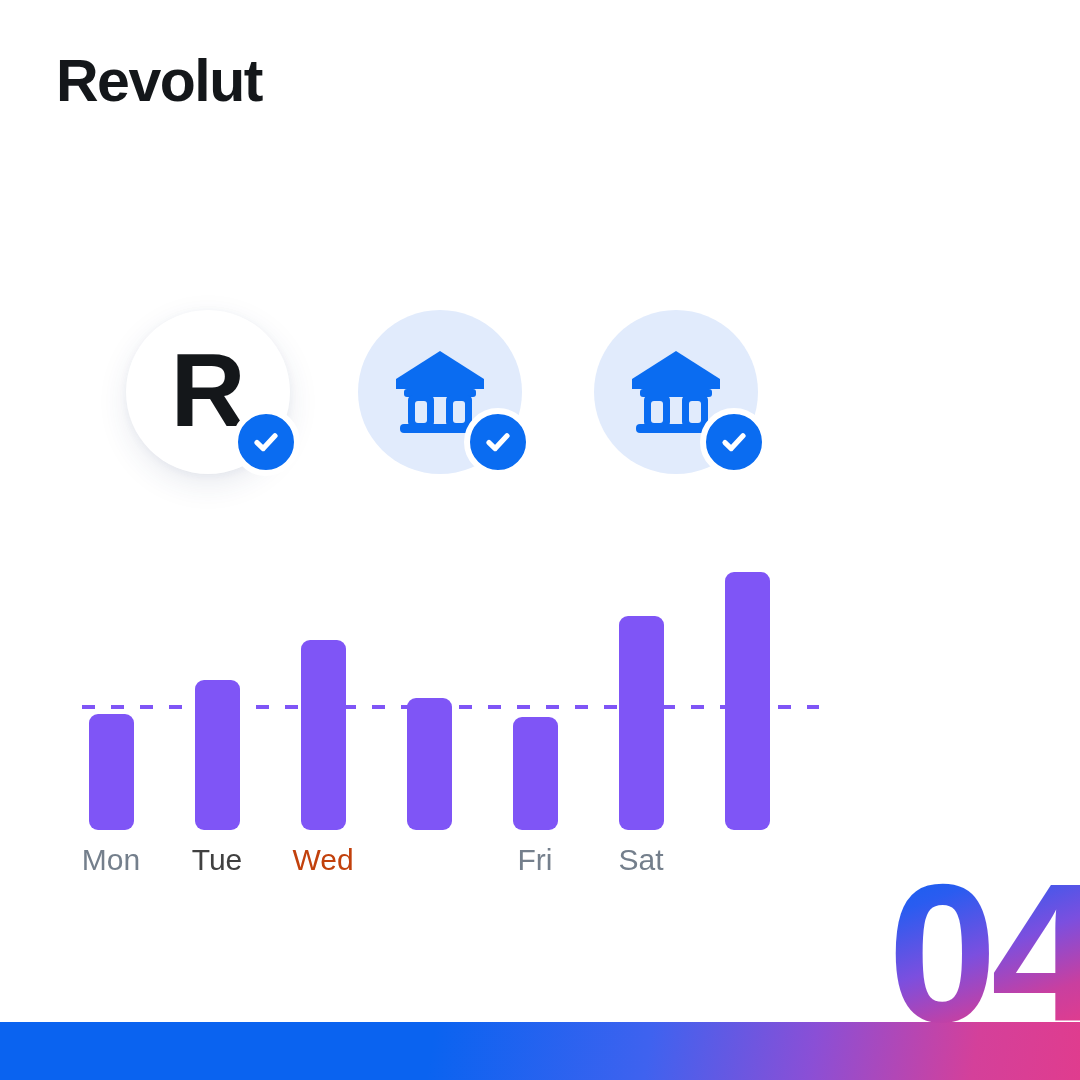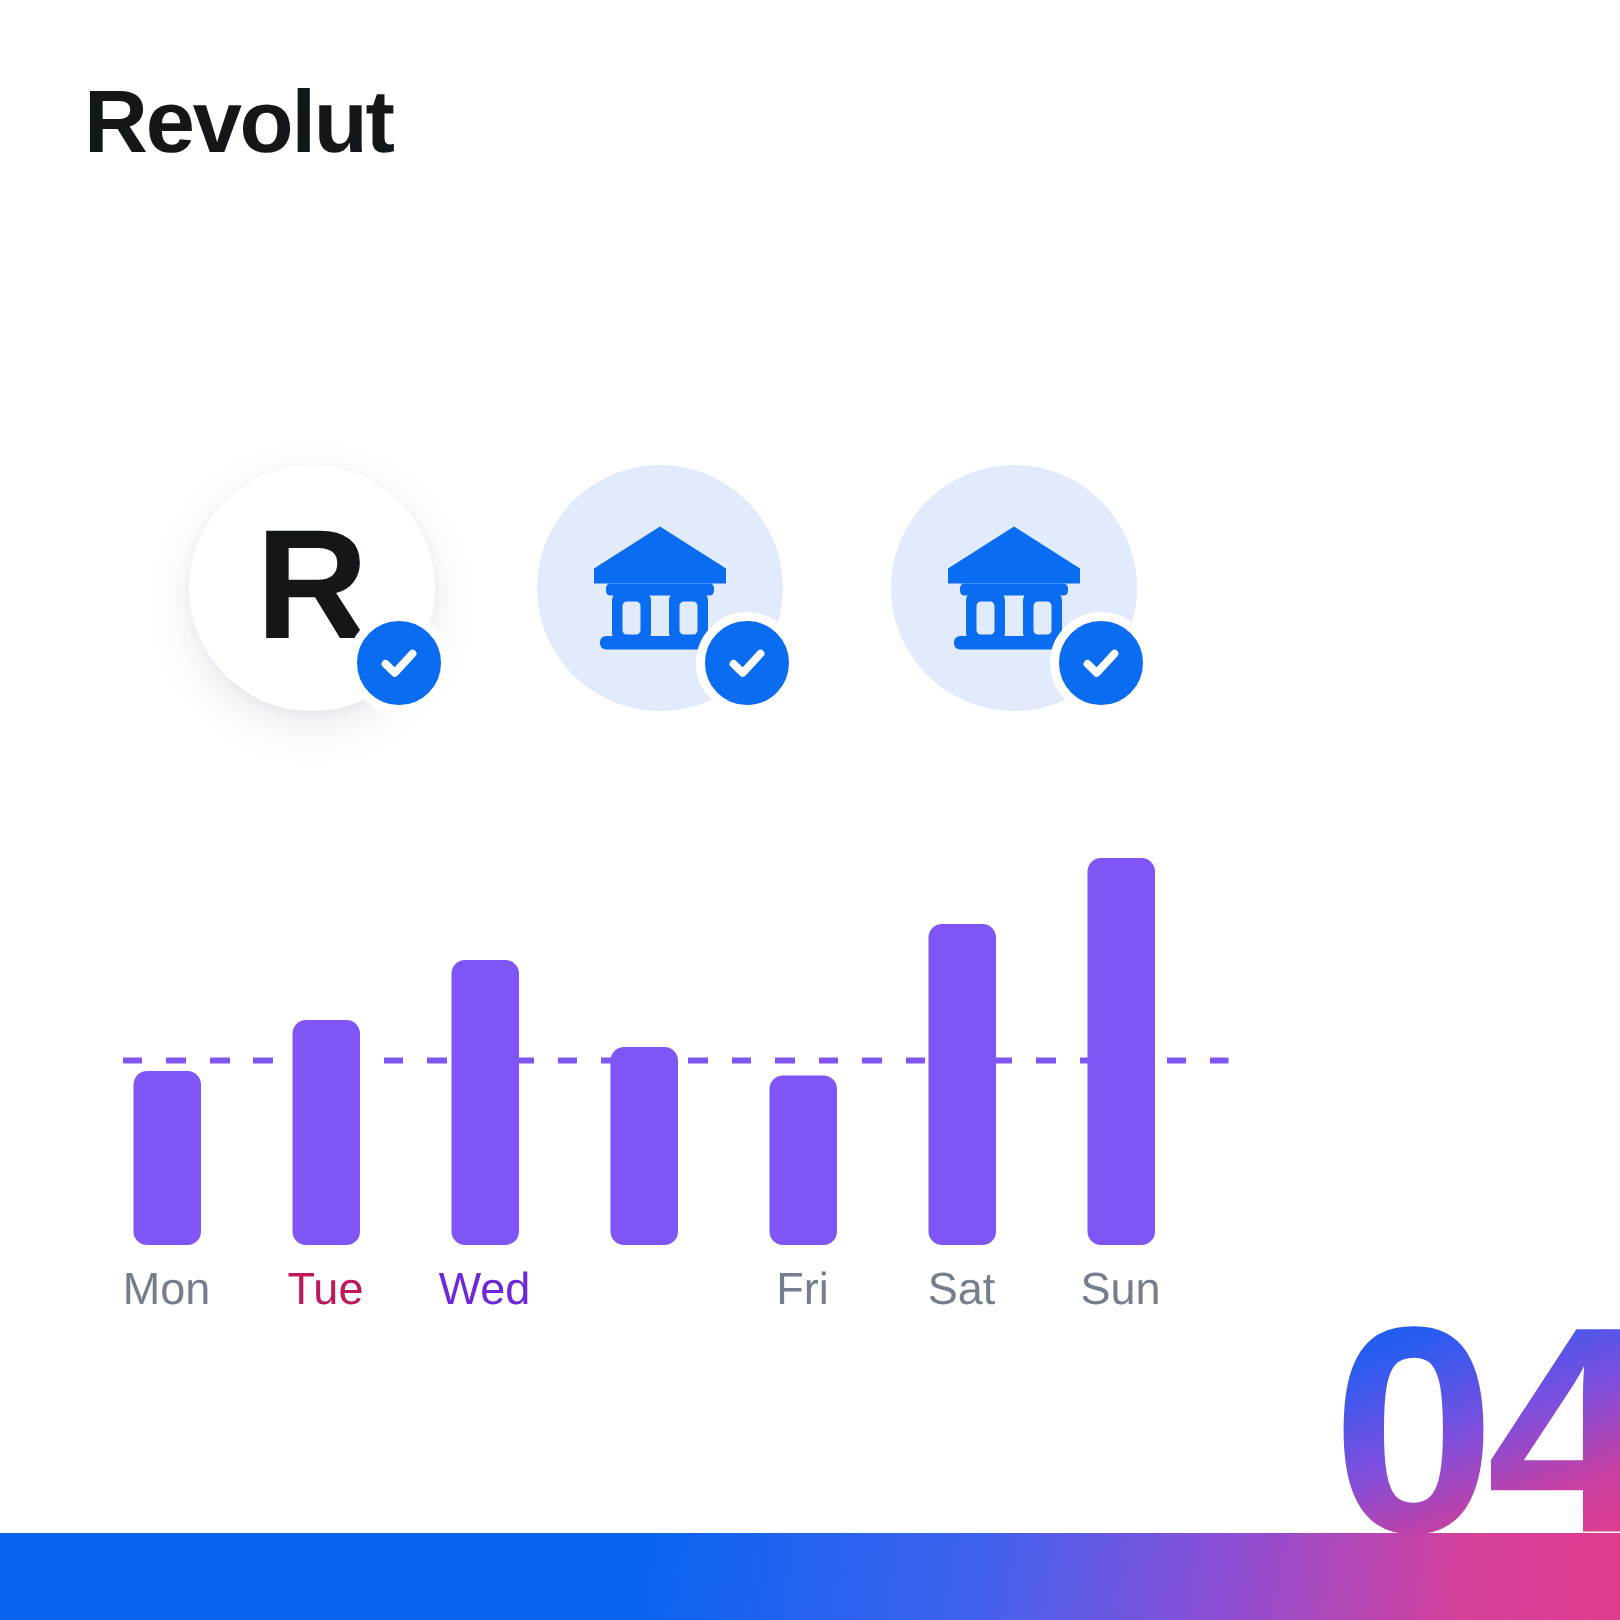--- a/index.html
+++ b/index.html
@@ -263,24 +263,23 @@
         <div class="bar" style="left: 112.5px; height: 150.273px; background: rgb(127, 85, 246);"></div>
         <div class="bar" style="left: 218.5px; height: 189.818px; background: rgb(127, 85, 246);"></div>
         <div class="bar" style="left: 324.5px; height: 131.818px; background: rgb(127, 85, 246);"></div>
         <div class="bar" style="left: 430.5px; height: 113.364px; background: rgb(127, 85, 246);"></div>
         <div class="bar" style="left: 536.5px; height: 213.545px; background: rgb(127, 85, 246);"></div>
         <div class="bar" style="left: 642.5px; height: 258.364px; background: rgb(127, 85, 246);"></div>
       </div>
     <div class="refline"></div>
     <div class="axis-labels" id="axisLabels">
         <div class="axis-label" style="left: 6px; color: rgb(116, 127, 140);">Mon</div>
-        <div class="axis-label" style="left: 112px; color: #be185d;">Tue</div>
-        <div class="axis-label" style="left: 218px; color: #6d28d9;">Wed</div>
+        <div class="axis-label" style="left: 112px; color: #404040;">Tue</div>
+        <div class="axis-label" style="left: 218px; color: #c2410c;">Wed</div>
         <div class="axis-label" style="left: 536px; color: rgb(116, 127, 140);">Sat</div>
         <div class="axis-label" style="left: 430px; color: rgb(116, 127, 140);">Fri</div>
-        <div class="axis-label" style="left: 642px; color: rgb(116, 127, 140);">Sun</div>
       </div>
   </div>
 
   <div class="bottom-band"></div>
   <div class="page-number">04</div>
 
 </div>
 
 </body></html>

